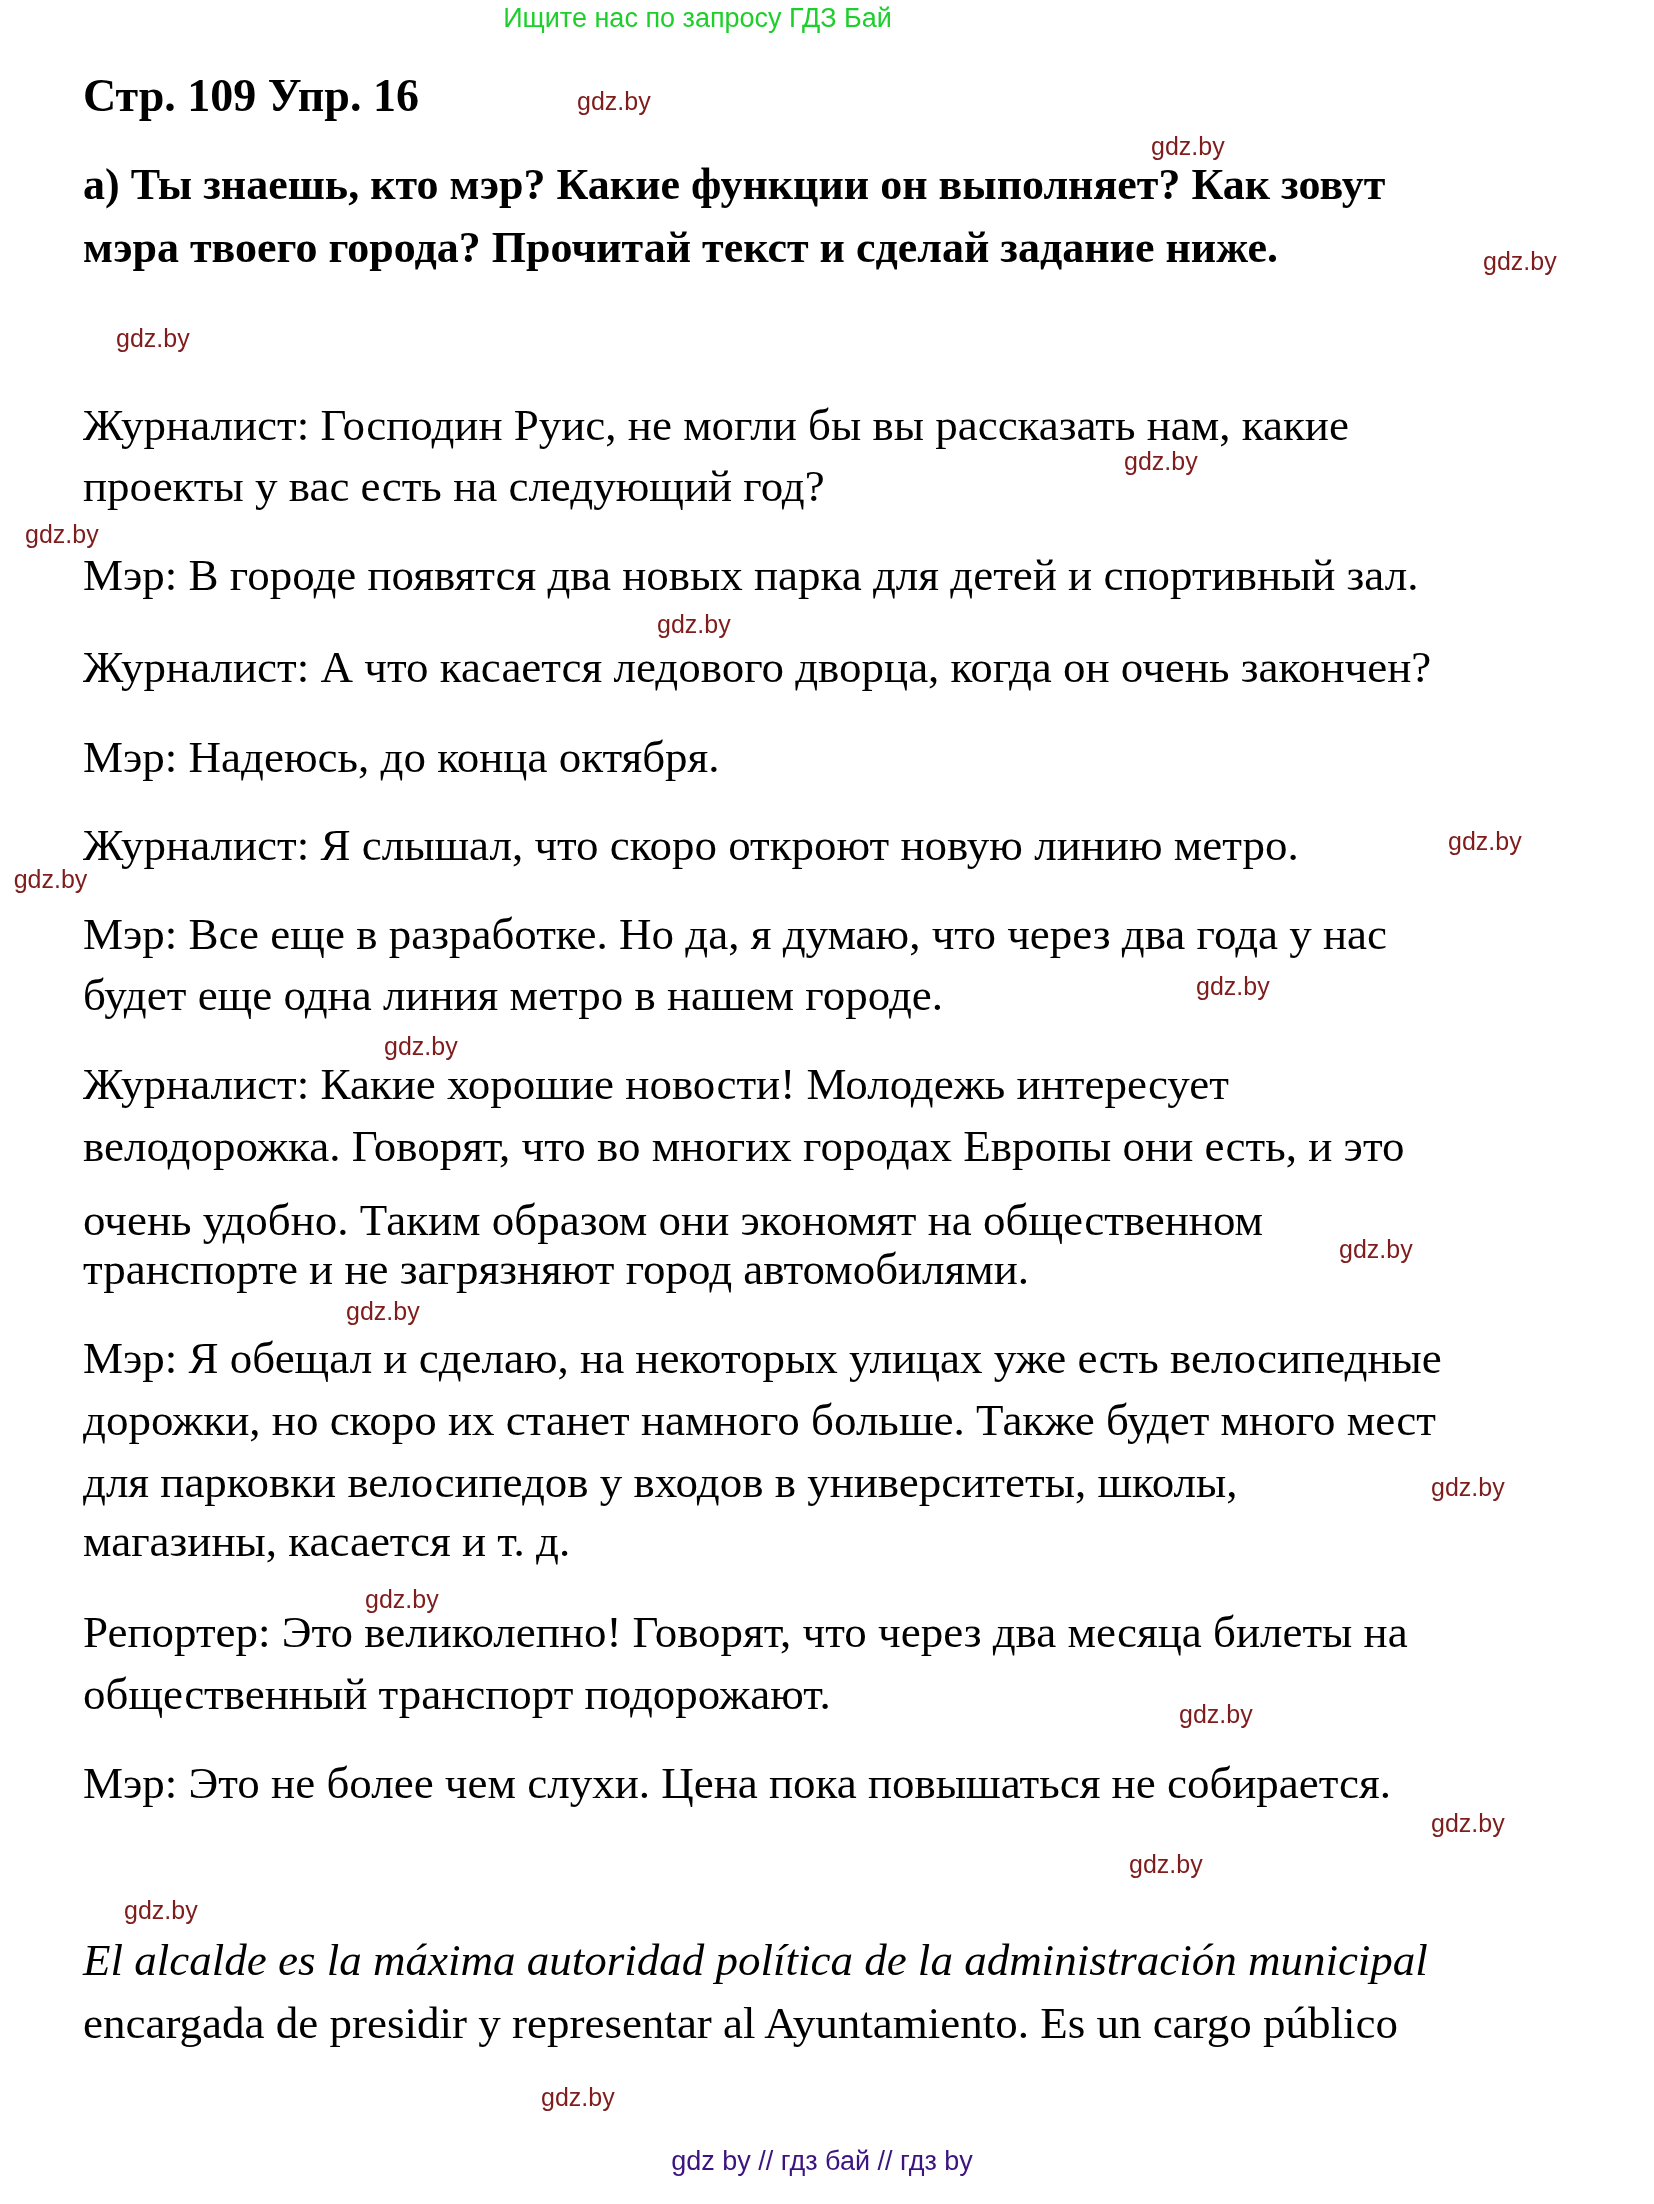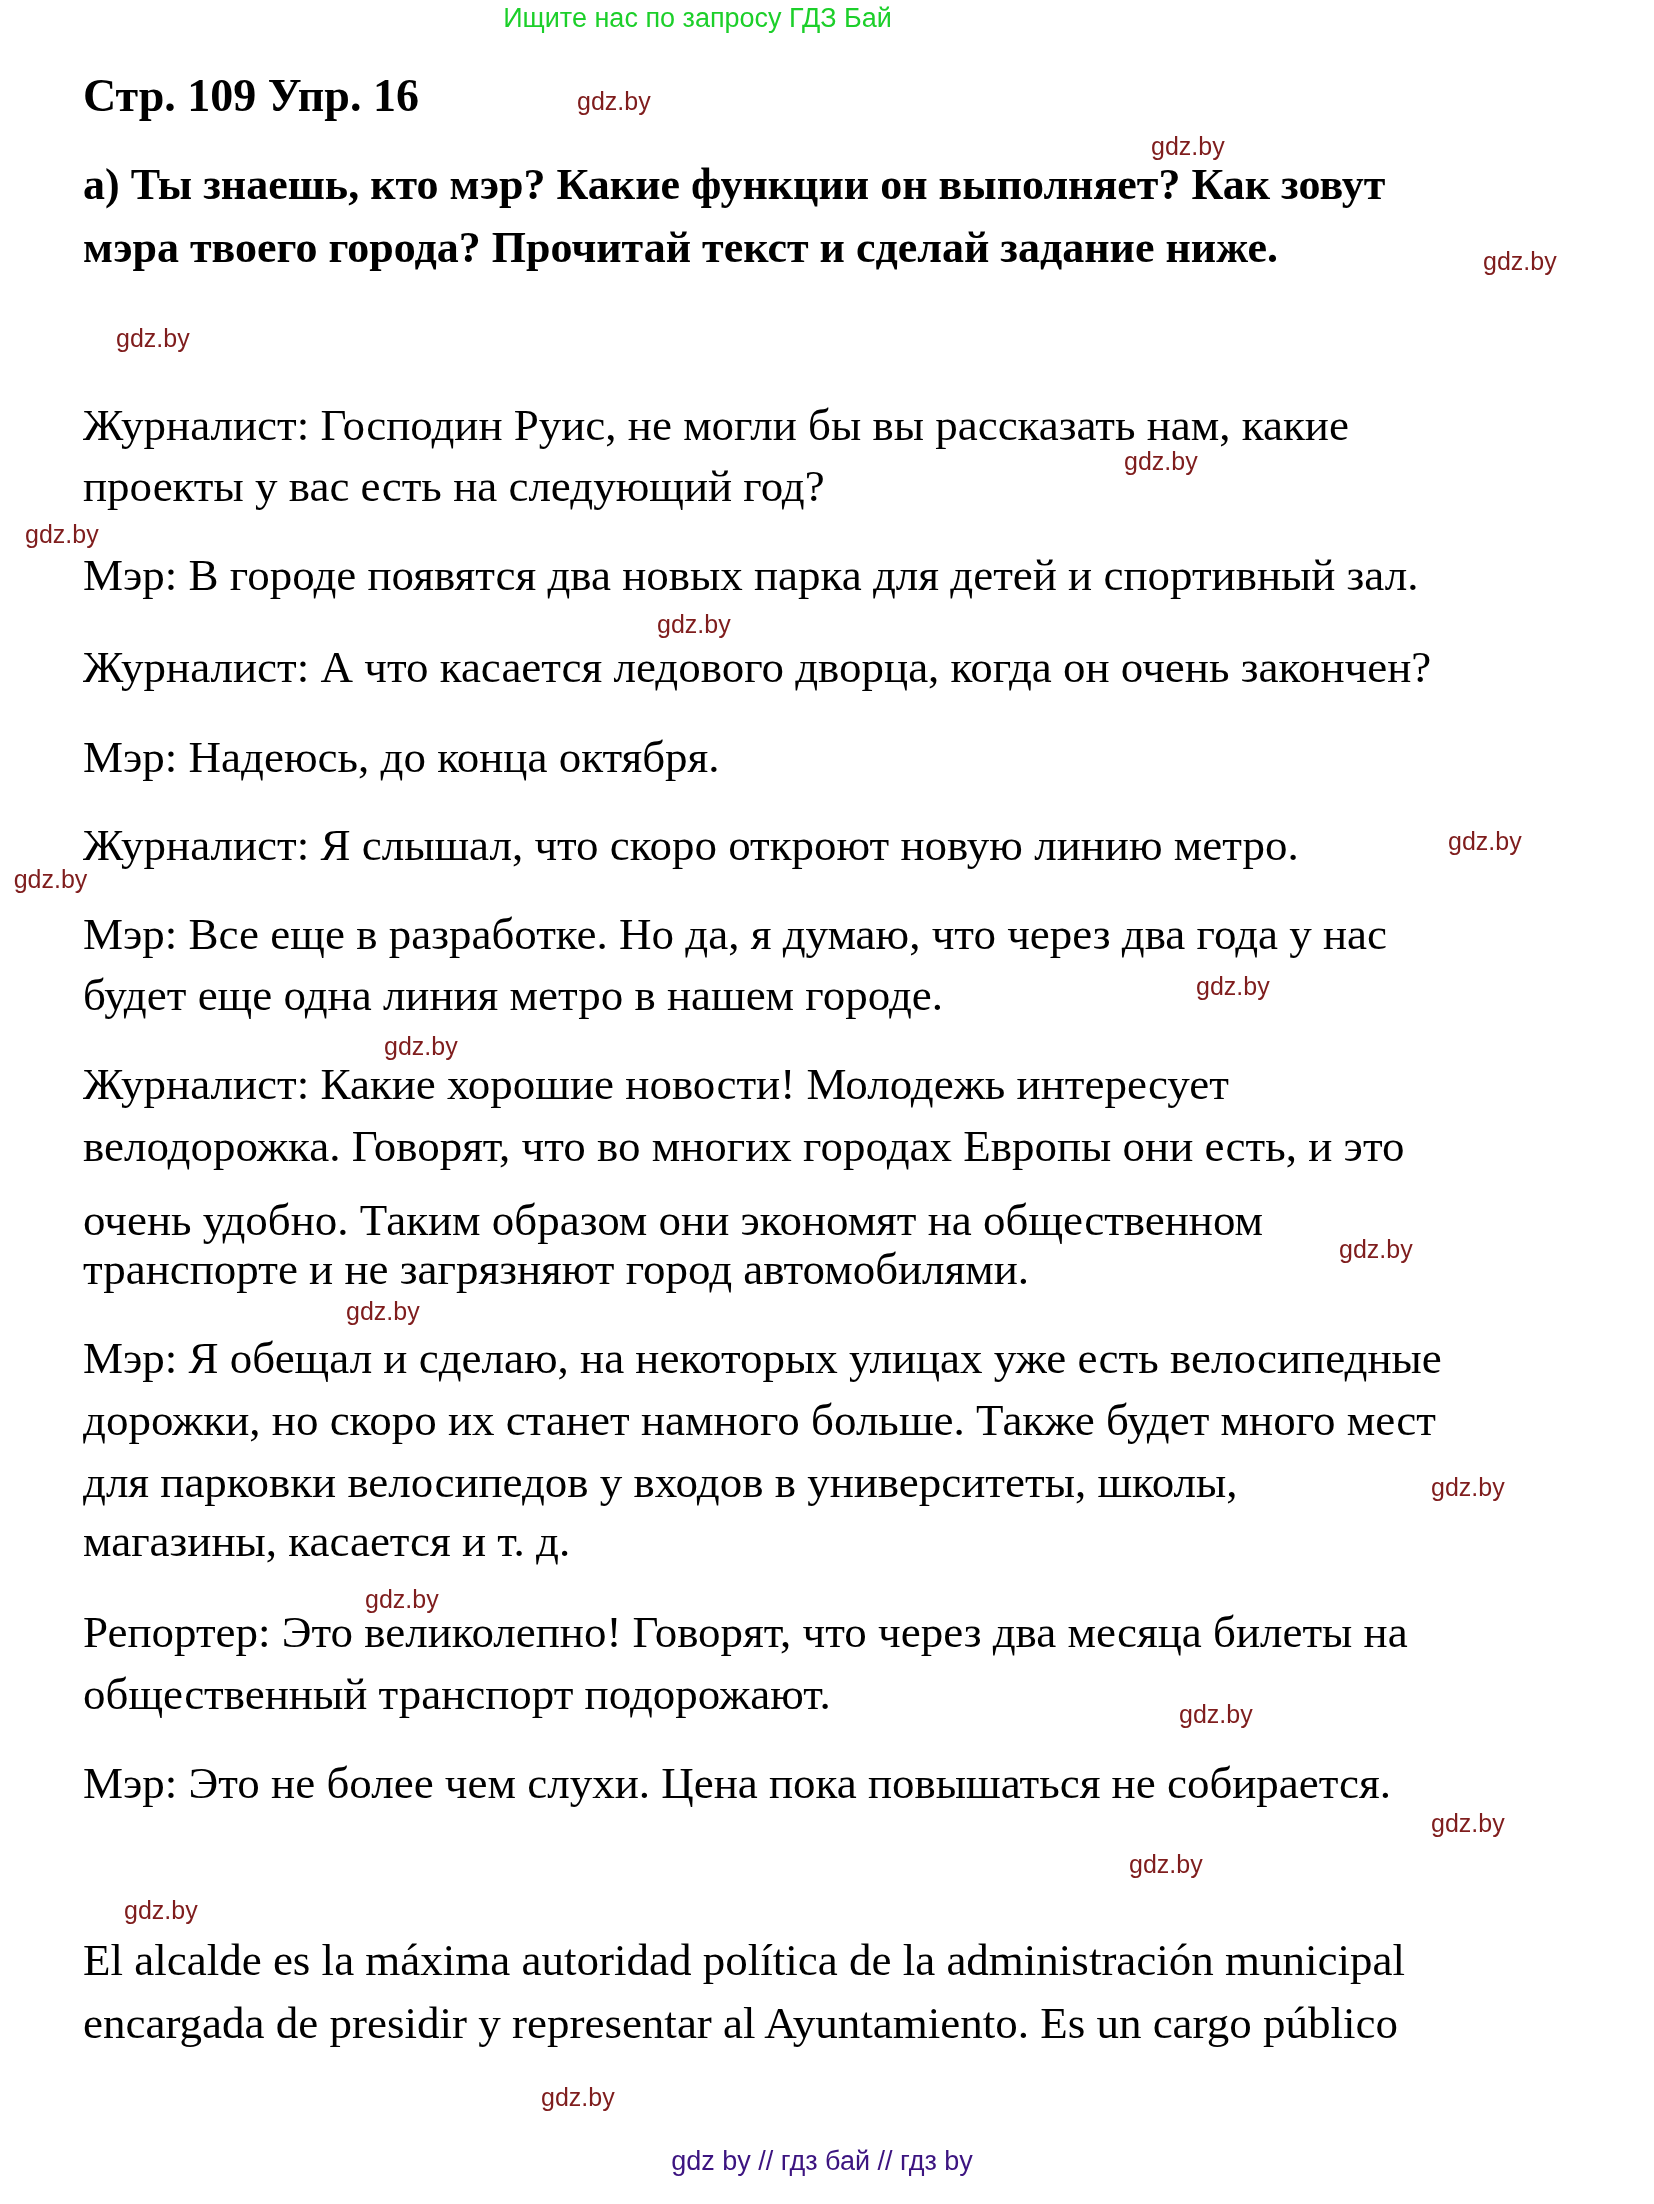--- a/index.html
+++ b/index.html
@@ -52,21 +52,21 @@
 <div class="abs line" style="top:1183px;margin-top:12px;">очень удобно. Таким образом они экономят на общественном</div>
 <div class="abs line" style="top:1244px;">транспорте и не загрязняют город автомобилями.</div>
 <div class="abs line" style="top:1333px;">Мэр: Я обещал и сделаю, на некоторых улицах уже есть велосипедные</div>
 <div class="abs line" style="top:1395px;">дорожки, но скоро их станет намного больше. Также будет много мест</div>
 <div class="abs line" style="top:1457px;">для парковки велосипедов у входов в университеты, школы,</div>
 <div class="abs line" style="top:1516px;">магазины, касается и т. д.</div>
 <div class="abs line" style="top:1607px;">Репортер: Это великолепно! Говорят, что через два месяца билеты на</div>
 <div class="abs line" style="top:1669px;">общественный транспорт подорожают.</div>
 <div class="abs line" style="top:1758px;">Мэр: Это не более чем слухи. Цена пока повышаться не собирается.</div>
 
-<div class="abs line" style="top:1935px;">El alcalde es la máxima autoridad política de la administración municipal</div>
+<div class="abs line" style="top:1935px;font-style:italic;">El alcalde es la máxima autoridad política de la administración municipal</div>
 <div class="abs line" style="top:1998px;">encargada de presidir y representar al Ayuntamiento. Es un cargo público</div>
 
 <div class="abs wm" style="left:577px;top:87px;">gdz.by</div>
 <div class="abs wm" style="left:1151px;top:132px;">gdz.by</div>
 <div class="abs wm" style="left:1483px;top:247px;">gdz.by</div>
 <div class="abs wm" style="left:116px;top:324px;">gdz.by</div>
 <div class="abs wm" style="left:1124px;top:447px;">gdz.by</div>
 <div class="abs wm" style="left:25px;top:520px;">gdz.by</div>
 <div class="abs wm" style="left:657px;top:610px;">gdz.by</div>
 <div class="abs wm" style="left:1448px;top:827px;">gdz.by</div>

